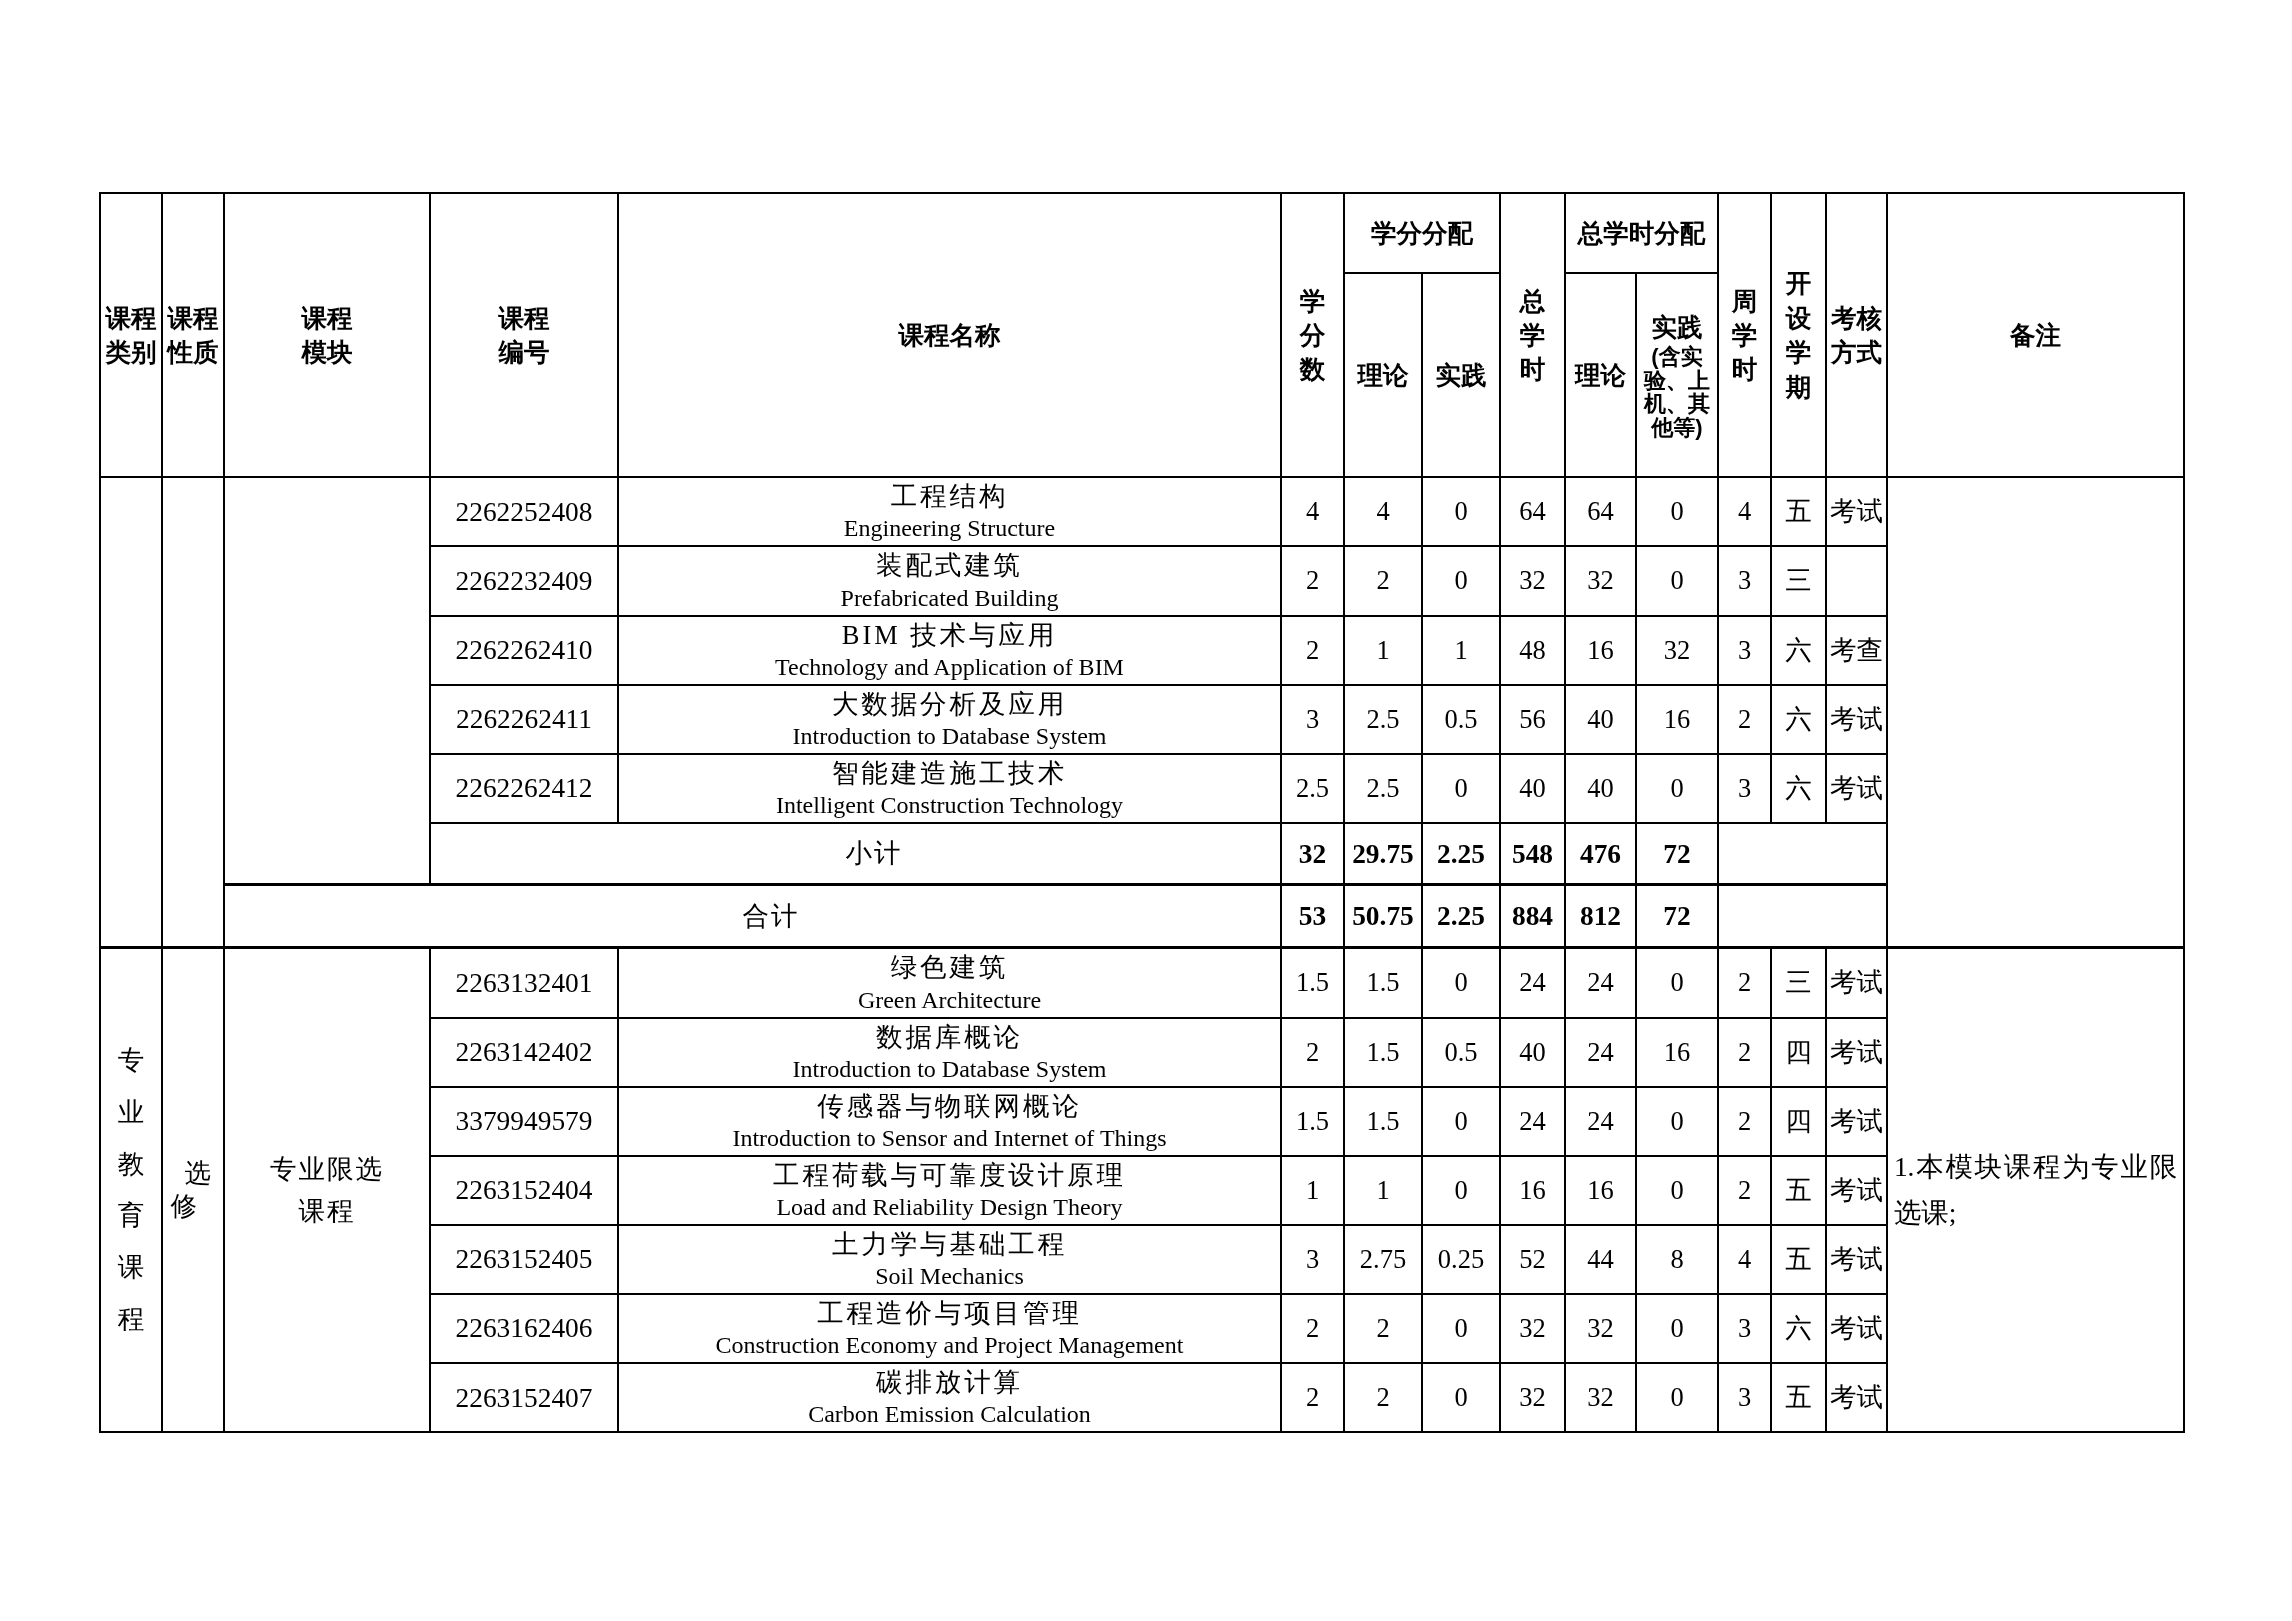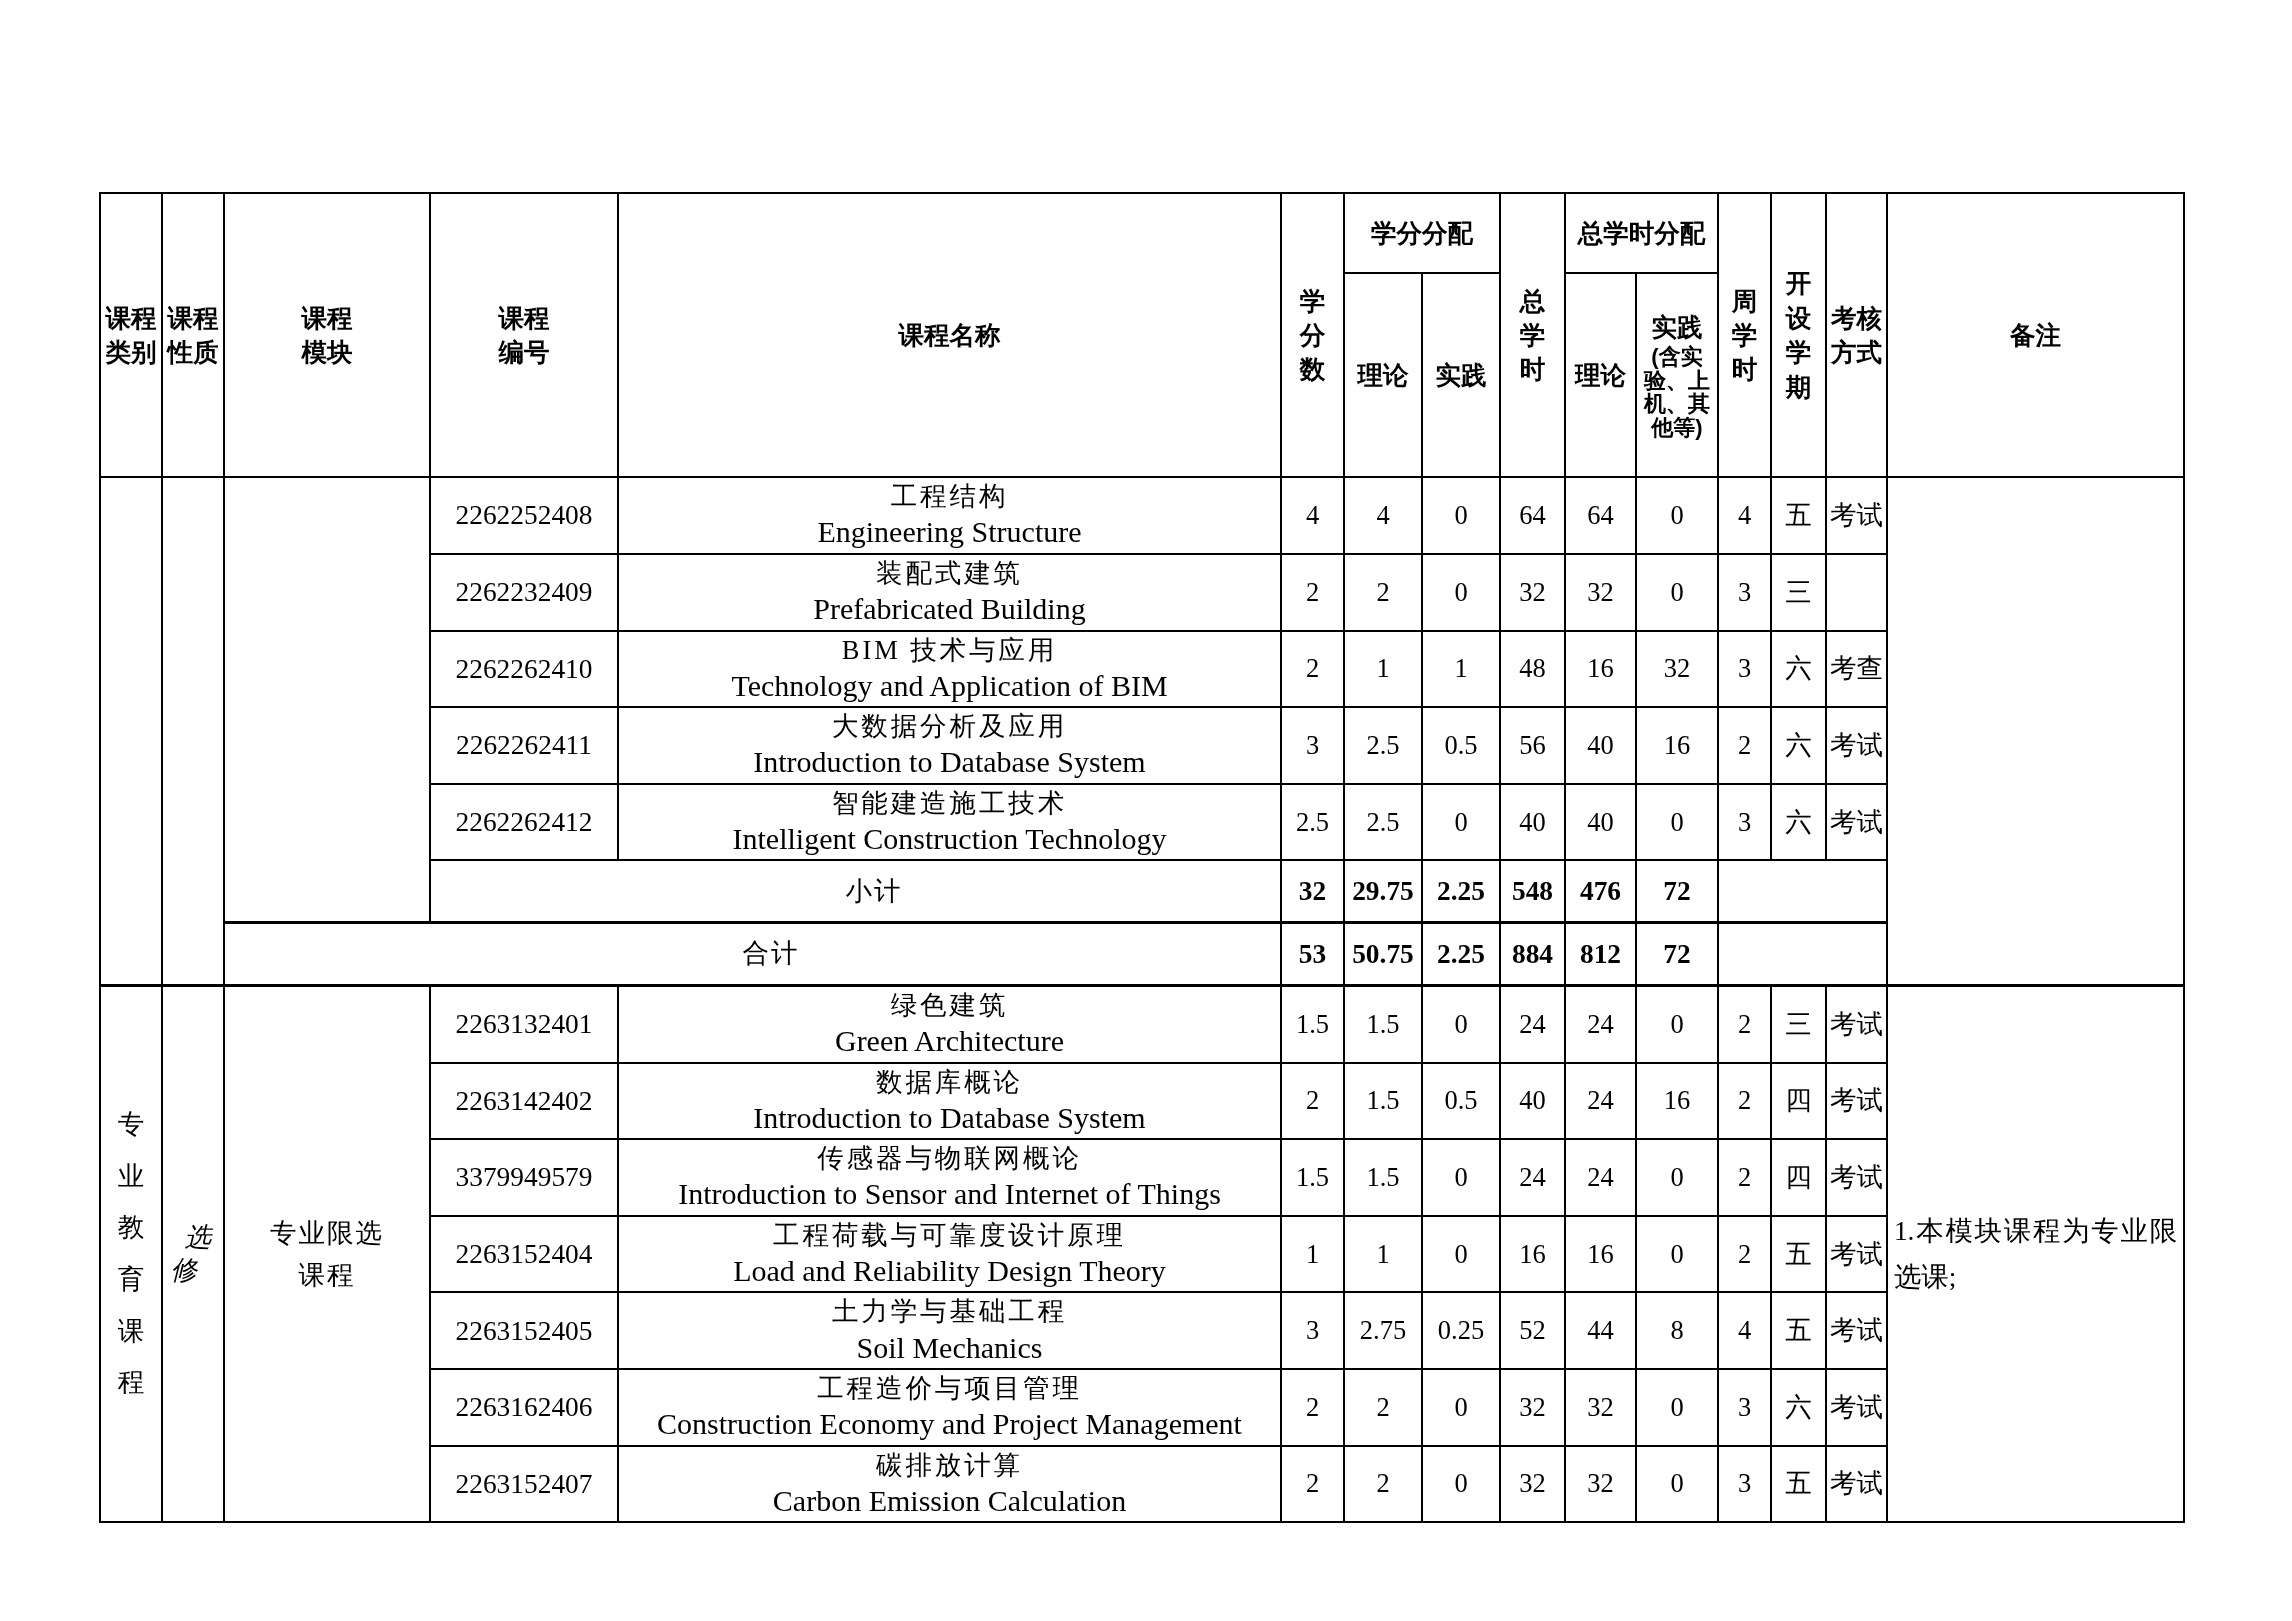--- a/index.html
+++ b/index.html
@@ -33,26 +33,26 @@
   tr.course-row-s1 { height: 66px; }
   tr.subtotal-row { height: 62px; }
   tr.total-row { height: 63px; }
   tr.course-row-s2 { height: 67px; }
 
   tr.total-row > td { border-top: 3.9px solid #000; }
   tr.section-start > td { border-top: 3.9px solid #000; }
 
   .practice-note { font-size: 22px; line-height: 1.08; font-weight: 700; white-space: normal; }
   .name-zh { font-size: 26.5px; letter-spacing: 2.9px; }
-  .name-en { font-size: 30px; letter-spacing: 0; }
+  .name-en { font-size: 24px; letter-spacing: 0; }
   td.code-cell { font-size: 27.4px; }
   td.num-bold { font-weight: 700; font-size: 27.4px; }
   td.sum-label { font-size: 26.5px; letter-spacing: 2px; padding-left: 40px; }
   td.cat-cell { line-height: 1.95; font-size: 26.5px; }
-  td.nature-cell { letter-spacing: 0.7em; text-indent: 0.7em; font-style: italic; }
+  td.nature-cell { letter-spacing: 0.7em; text-indent: 0.7em; }
   td.module-cell { line-height: 1.6; letter-spacing: 2px; }
   td.remarks-cell {
     text-align: justify; text-justify: inter-character;
     font-size: 27.4px; line-height: 1.7; padding: 0 5.9px;
     white-space: pre-line;
   }
   .page-number {
     position: absolute; left: 0; top: 1460px; width: 2293px;
     text-align: center; font-size: 27.4px;
     font-family: "Liberation Serif", "DejaVu Serif", serif;

